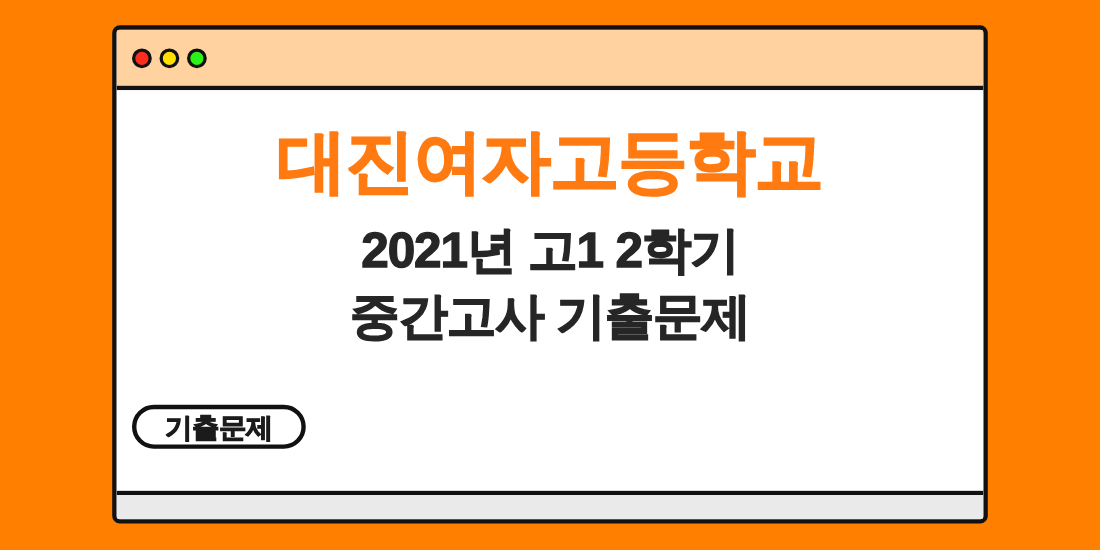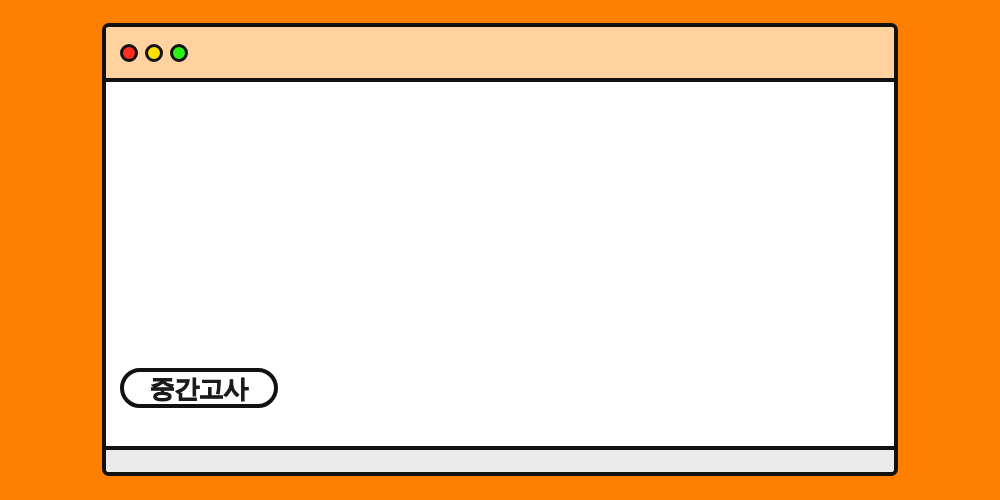--- a/index.html
+++ b/index.html
@@ -157,23 +157,28 @@
     <div id="titlebar">
       <div class="dots">
         <span class="dot red" style="background: rgb(255, 45, 32);"></span>
         <span class="dot yellow" style="background: rgb(255, 224, 0);"></span>
         <span class="dot green" style="background: rgb(43, 242, 24);"></span>
       </div>
     </div>
 
     <div id="body-area">
 
+      <div id="headline-block">
+        <div id="school-name">대진여자고등학교</div>
+        <div id="sub-line-1">2021년 고1 2학기</div>
+        <div id="sub-line-2">중간고사 기출문제</div>
+      </div>
 
       <div class="badge-row">
-        <div class="badge">중간고사</div>
+        <div class="badge">기출문제</div>
       </div>
 
     </div>
 
     <div id="footer-bar"></div>
 
   </div>
 </div>
 
 </body></html>

